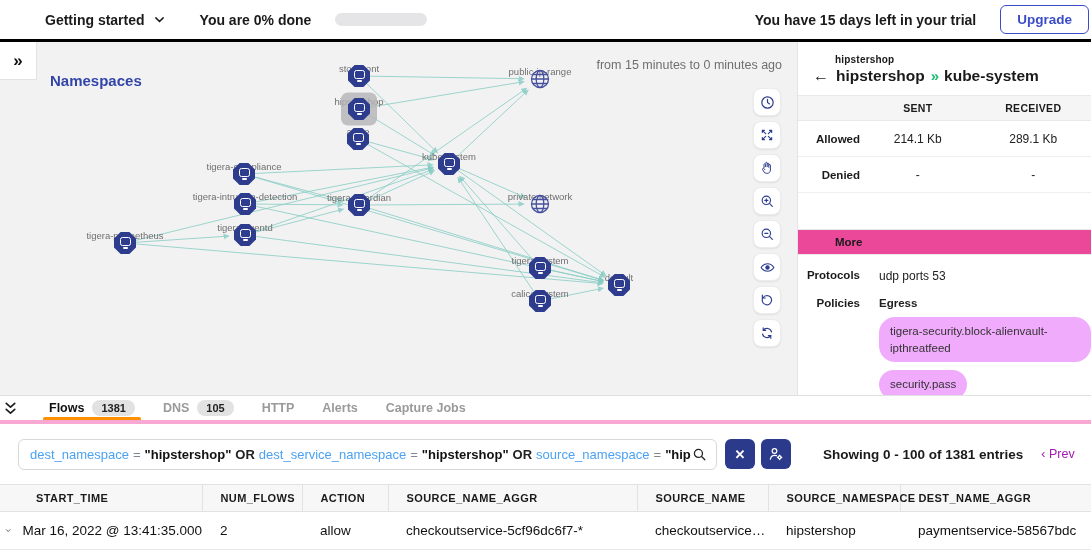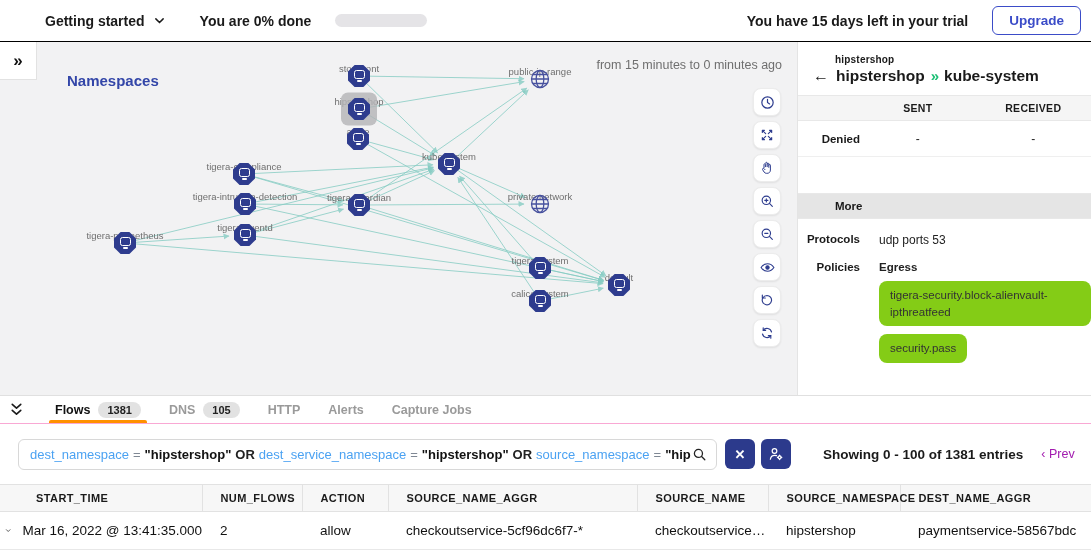--- a/index.html
+++ b/index.html
@@ -1,32 +1,32 @@
 <!DOCTYPE html>
 <html><head>
 <meta charset="utf-8">
 <style>
   * { margin:0; padding:0; box-sizing:border-box; }
   html,body { width:1091px; height:551px; overflow:hidden; }
   body { font-family:"Liberation Sans", sans-serif; background:#fff; color:#1a1a1a; }
   .page { width:1091px; height:551px; overflow:hidden; display:flex; flex-direction:column; }
 
   
-  .topbar { height:42px; flex:none; display:flex; align-items:center; background:#fff; border-bottom:1px solid #000000; padding:0 10px 0 45px; }
+  .topbar { height:42px; flex:none; display:flex; align-items:center; background:#fff; border-bottom:3px solid #000000; padding:0 2px 0 45px; }
   .gs { display:flex; align-items:center; gap:8px; font-size:14px; font-weight:700; cursor:pointer; }
   .done-text { margin-left:34px; font-size:14px; font-weight:700; }
   .progress-pill { margin-left:24px; width:92px; height:13px; border-radius:7px; background:#e5e4e7; }
   .trial-text { margin-left:auto; font-size:14px; font-weight:700; }
   .upgrade-btn { margin-left:24px; border:1.5px solid #3b4cc8; color:#3b4cc8; background:#fff; border-radius:6px; font-size:13.5px; font-weight:700; padding:6px 16px; font-family:inherit; cursor:pointer; }
 
   
   .main { height:353px; flex:none; display:flex; }
   .graph-panel { width:797px; position:relative; background:#f2f2f3; overflow:hidden; }
   .collapse-box { position:absolute; top:0; left:0; width:37px; height:38px; background:#fff; border-right:1px solid #e2e2e2; border-bottom:1px solid #e2e2e2; display:flex; align-items:center; justify-content:center; font-size:17px; font-weight:700; color:#111; cursor:pointer; z-index:5; }
-  .graph-title { position:absolute; top:30px; left:67px; font-size:15px; font-weight:700; color:#3346a8; z-index:4; }
+  .graph-title { position:absolute; top:30px; left:50px; font-size:15px; font-weight:700; color:#3346a8; z-index:4; }
   .time-range { position:absolute; top:16px; right:15px; font-size:12.5px; color:#6f6f6f; z-index:4; }
   .graph-canvas { position:absolute; inset:0; }
   .graph-canvas svg.edges { position:absolute; inset:0; }
   .gnode { position:absolute; transform:translate(-50%,-50%); z-index:2; cursor:pointer; }
   .glabel { position:absolute; bottom:14px; left:50%; transform:translateX(-50%); font-size:9.5px; color:#6f6f6f; white-space:nowrap; }
   .gicon { position:relative; display:flex; align-items:center; justify-content:center; width:24px; height:24px; transform:translate(-50%,-50%); left:50%; top:50%; position:absolute; }
   .gnode .gicon { position:relative; transform:none; left:auto; top:auto; }
   .gnode.selected .gicon::before { content:""; position:absolute; left:50%; top:50%; transform:translate(-50%,-50%); width:36px; height:33px; background:#b3b3b5; opacity:.8; border-radius:7px; }
   .octagon { position:relative; width:22px; height:22px; background:#2e3c8e; clip-path:polygon(30% 0,70% 0,100% 30%,100% 70%,70% 100%,30% 100%,0 70%,0 30%); display:flex; flex-direction:column; align-items:center; justify-content:center; }
   .mon { width:11px; height:9px; border:1.6px solid #fff; border-radius:2.5px; }
@@ -42,31 +42,31 @@
   .back-arrow { font-size:16px; line-height:1; cursor:pointer; color:#222; }
   .title-text { font-size:15.5px; font-weight:700; }
   .sep-green { color:#1bbf74; font-weight:700; font-size:15px; margin:0 6px; letter-spacing:-1px; }
   .stats { width:100%; }
   .stats-row { display:grid; grid-template-columns:62px 1fr 1fr; align-items:center; }
   .stats-head { background:#f5f5f5; border-top:1px solid #e8e8e8; border-bottom:1px solid #e8e8e8; height:26px; }
   .stats-head .col-h { font-size:10.5px; font-weight:700; text-align:center; letter-spacing:.3px; }
   .stats-data { height:36px; border-bottom:1px solid #efefef; }
   .stats-label { text-align:right; font-weight:700; font-size:11.5px; }
   .stats-val { text-align:center; font-size:12px; color:#222; }
-  .more-band { margin-top:36px; background:#e5e5e5; border-top:1px solid #e8e8e8; border-bottom:1px solid #e8e8e8; padding:6px 0 6px 37px; font-weight:700; font-size:11.5px; }
+  .more-band { margin-top:36px; background:#ec4899; border-top:1px solid #e8e8e8; border-bottom:1px solid #e8e8e8; padding:6px 0 6px 37px; font-weight:700; font-size:11.5px; }
   .detail-row { display:flex; margin-top:14px; }
   .detail-label { width:62px; text-align:right; font-weight:700; font-size:11.5px; flex:none; }
   .detail-value { margin-left:19px; font-size:12px; color:#222; }
   .egress { font-weight:700; font-size:11.5px; }
-  .pill { background:#84cc16; border-radius:8px; padding:6px 11px; margin-top:8px; font-size:11.5px; color:#333; max-width:216px; display:inline-block; line-height:1.45; }
+  .pill { background:#f0abfc; border-radius:16px; padding:6px 11px; margin-top:8px; font-size:11.5px; color:#333; max-width:216px; display:inline-block; line-height:1.45; }
   .pill-stack { display:flex; flex-direction:column; align-items:flex-start; }
 
   
   .flows { flex:1; background:#fff; border-top:1px solid #e0e0e0; display:flex; flex-direction:column; overflow:hidden; }
-  .tabs-bar { height:28px; flex:none; display:flex; align-items:stretch; border-bottom:1px solid #f9a8d4; padding-left:8px; }
+  .tabs-bar { height:28px; flex:none; display:flex; align-items:stretch; border-bottom:4px solid #f9a8d4; padding-left:2px; }
   .collapse-tabs { align-self:center; margin-right:16px; display:flex; cursor:pointer; }
   .tab { display:flex; align-items:center; gap:8px; padding:0 14px; position:relative; cursor:pointer; font-size:12.5px; font-weight:700; color:#9a9a9a; }
   .tab.active { color:#111; }
   .tab.active::after { content:""; position:absolute; left:8px; right:8px; bottom:0; height:3px; background:#ff9100; border-radius:2px 2px 0 0; }
   .tab-badge { background:#e2e2e2; color:#222; border-radius:10px; padding:2px 9px; font-size:11px; font-weight:600; }
   .filter-bar { height:60px; flex:none; display:flex; align-items:center; padding:0 9px 0 18px; }
   .query-box { width:699px; height:31px; flex:none; border:1px solid #d8d8d8; border-radius:6px; background:#fff; display:flex; align-items:center; padding:0 8px 0 11px; cursor:text; }
   .query-text { flex:1; white-space:nowrap; overflow:hidden; font-size:13px; }
   .query-text span { margin-right:4px; }
   .tok-field { color:#4ba2f2; }
@@ -342,20 +342,25 @@
           <span class="title-text"><span>hipstershop</span><span class="sep-green">»</span><span>kube-system</span></span>
         </div>
       </div>
       <div class="stats">
         <div class="stats-row stats-head">
           <div></div>
           <div class="col-h">SENT</div>
           <div class="col-h">RECEIVED</div>
         </div>
         <div class="stats-row stats-data">
+          <div class="stats-label">Allowed</div>
+          <div class="stats-val">214.1 Kb</div>
+          <div class="stats-val">289.1 Kb</div>
+        </div>
+        <div class="stats-row stats-data">
           <div class="stats-label">Denied</div>
           <div class="stats-val">-</div>
           <div class="stats-val">-</div>
         </div>
       </div>
       <div class="more-band">More</div>
       <div class="detail-row">
         <div class="detail-label">Protocols</div>
         <div class="detail-value">udp ports 53</div>
       </div>

